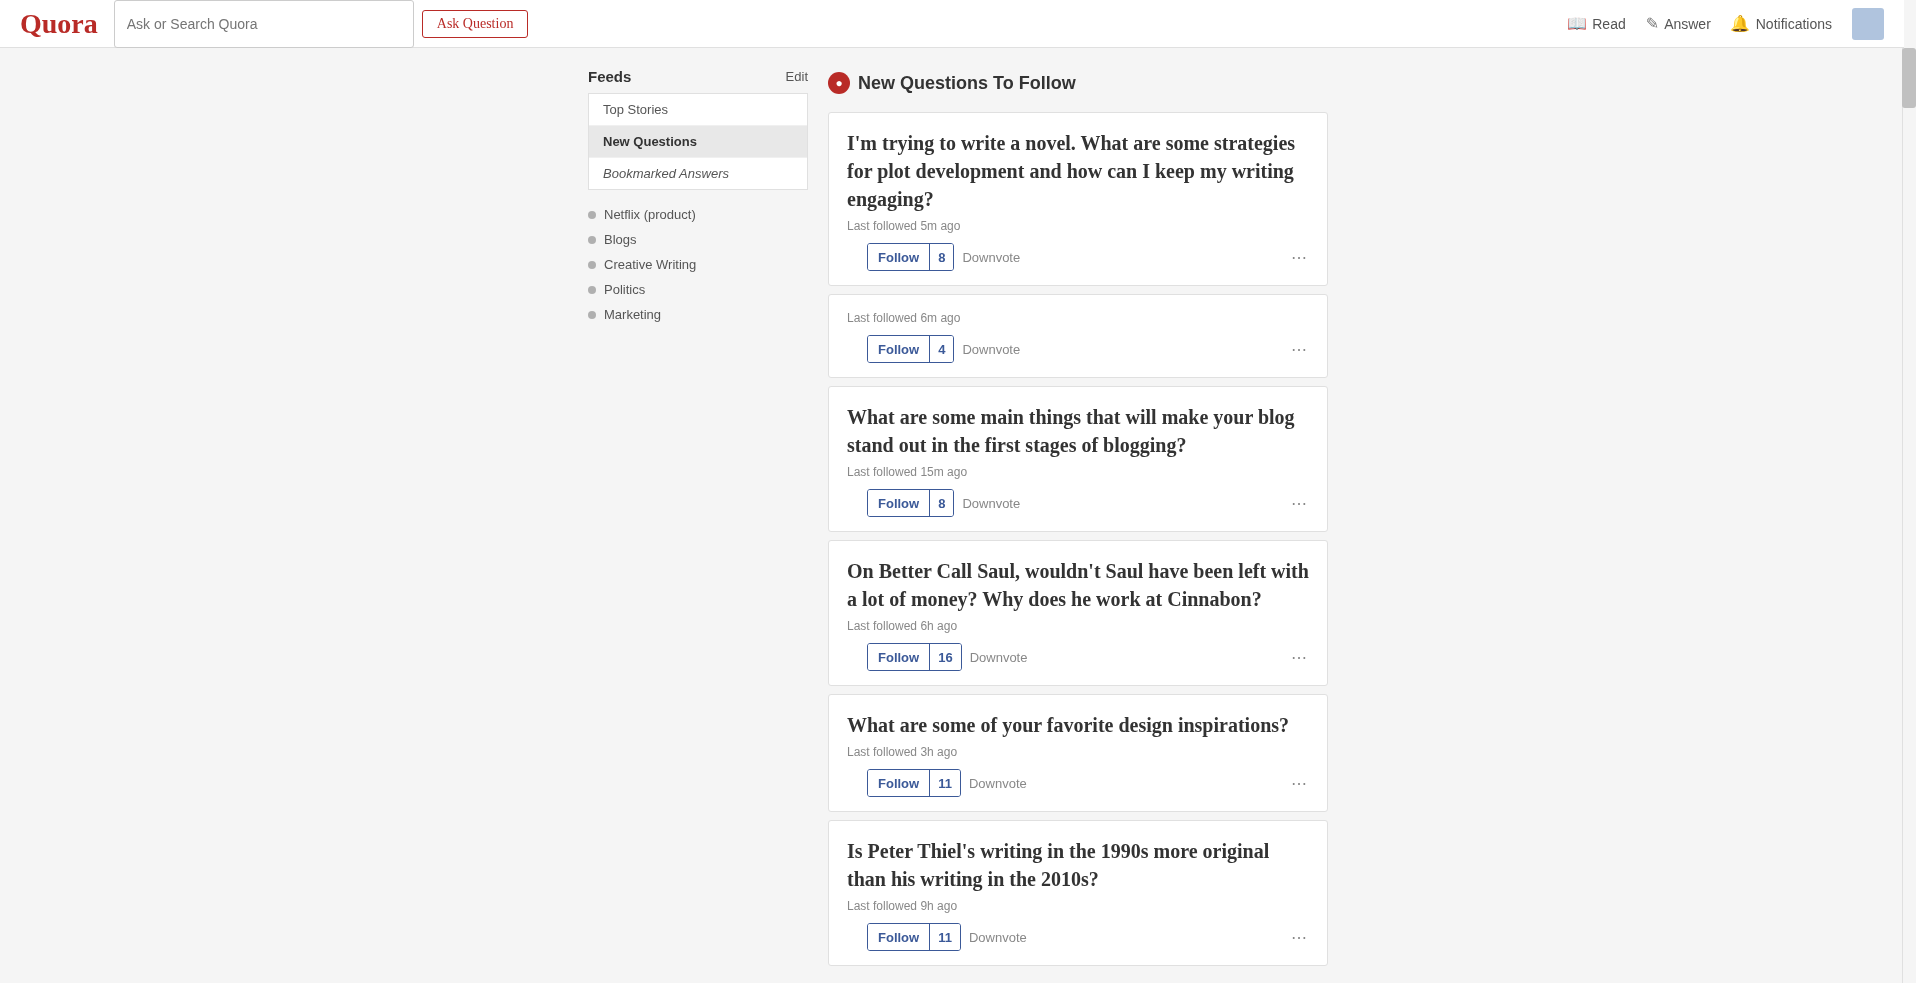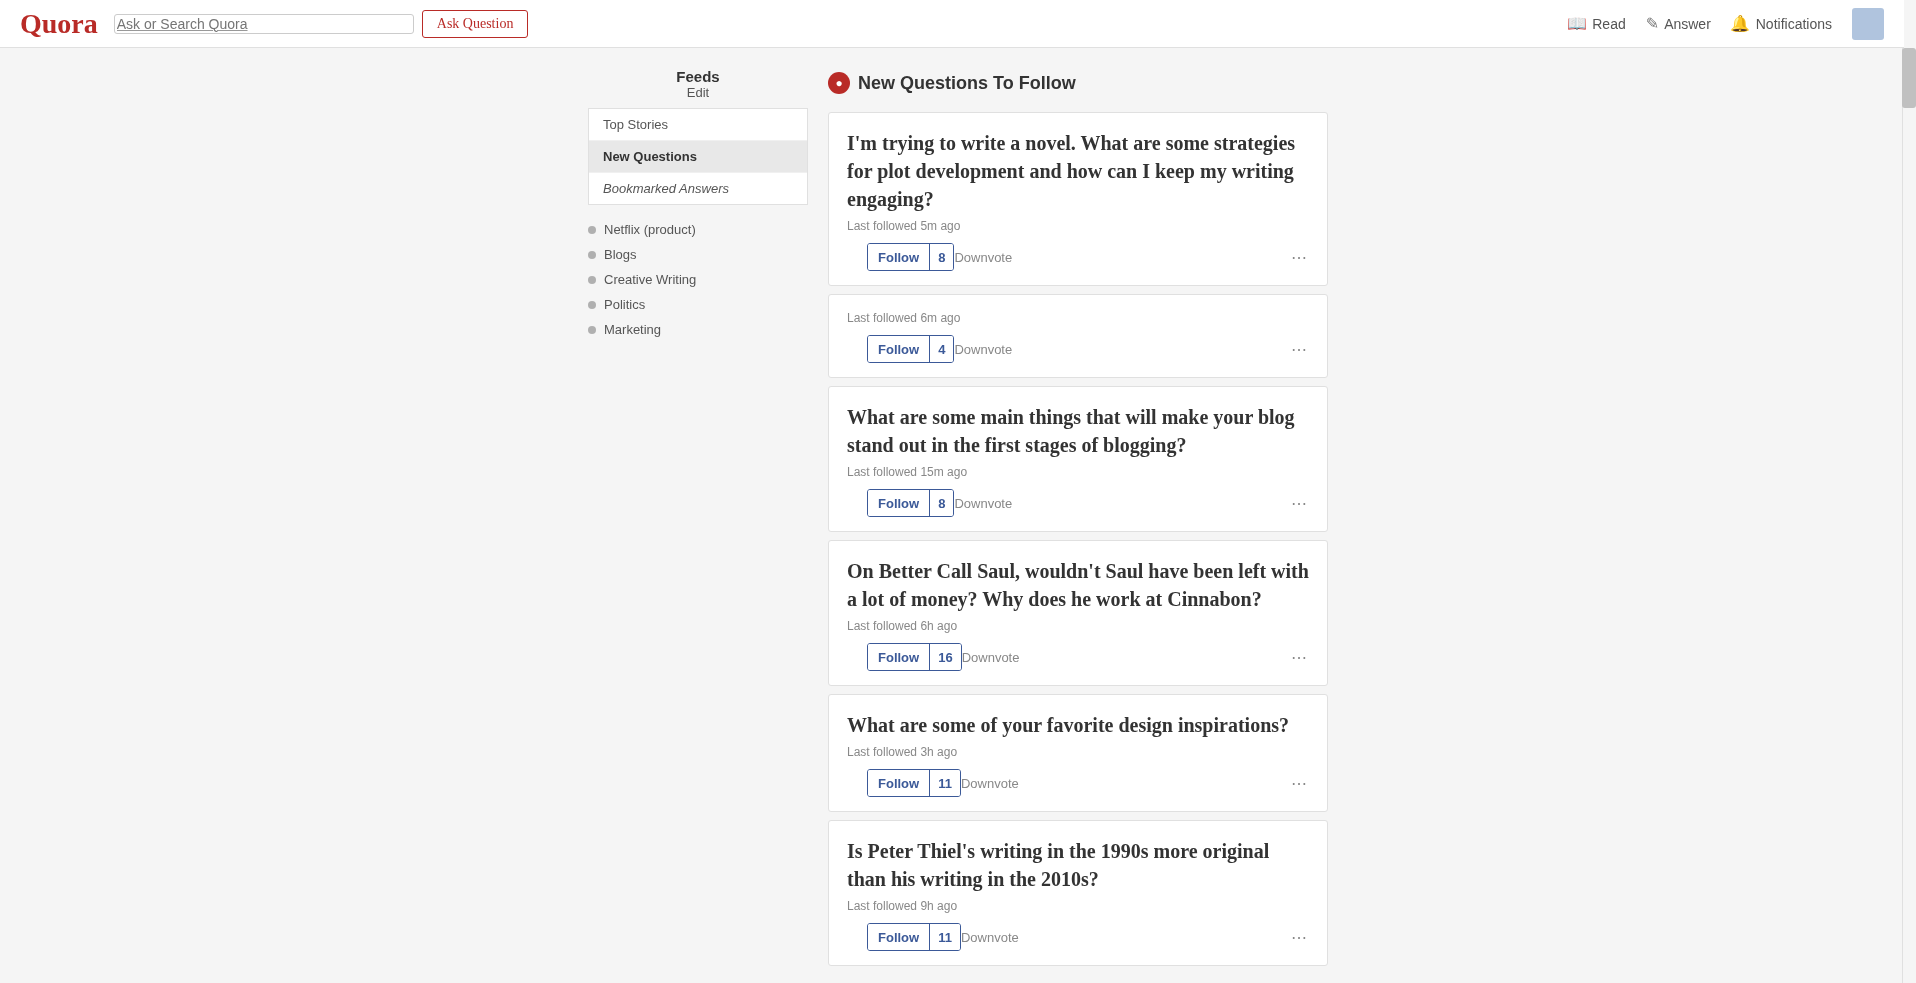--- a/index.html
+++ b/index.html
@@ -20,28 +20,27 @@
     #header .logo {
       color: #b92b27;
       font-size: 28px;
       font-weight: bold;
       font-family: Georgia, serif;
       margin-right: 16px;
       text-decoration: none;
     }
     #header .search-bar {
       flex: 0 0 300px;
-      height: 20px;
+      height: 48px;
       border: 1px solid #ccc;
       border-radius: 3px;
-      padding: 0 2px;
+      padding: 0 12px;
       font-size: 14px;
       color: #999;
       background: #fff;
-      text-decoration: underline;
     }
     #header .ask-btn {
       background: #fff;
       border: 1px solid #b92b27;
       color: #b92b27;
       padding: 5px 14px;
       border-radius: 3px;
       font-size: 14px;
       margin-left: 8px;
       cursor: pointer;
@@ -83,21 +82,20 @@
     #sidebar {
       width: 220px;
       margin-right: 20px;
       flex-shrink: 0;
     }
     .sidebar-header {
       display: flex;
       justify-content: space-between;
       align-items: center;
       margin-bottom: 8px;
-      flex-direction: column;
     }
     .sidebar-header .feeds-title {
       font-size: 15px;
       font-weight: bold;
       color: #333;
       font-family: Arial, sans-serif;
     }
     .sidebar-header .edit-link {
       color: #555;
       font-size: 13px;
@@ -191,20 +189,21 @@
     }
     .question-meta {
       font-size: 12px;
       color: #888;
       margin-bottom: 10px;
       font-family: Arial, sans-serif;
     }
     .question-actions {
       display: flex;
       align-items: center;
+      gap: 8px;
       padding-left: 20px;
     }
     .follow-btn {
       display: flex;
       align-items: center;
       border: 1px solid #3b5998;
       border-radius: 3px;
       overflow: hidden;
       cursor: pointer;
       height: 28px;

